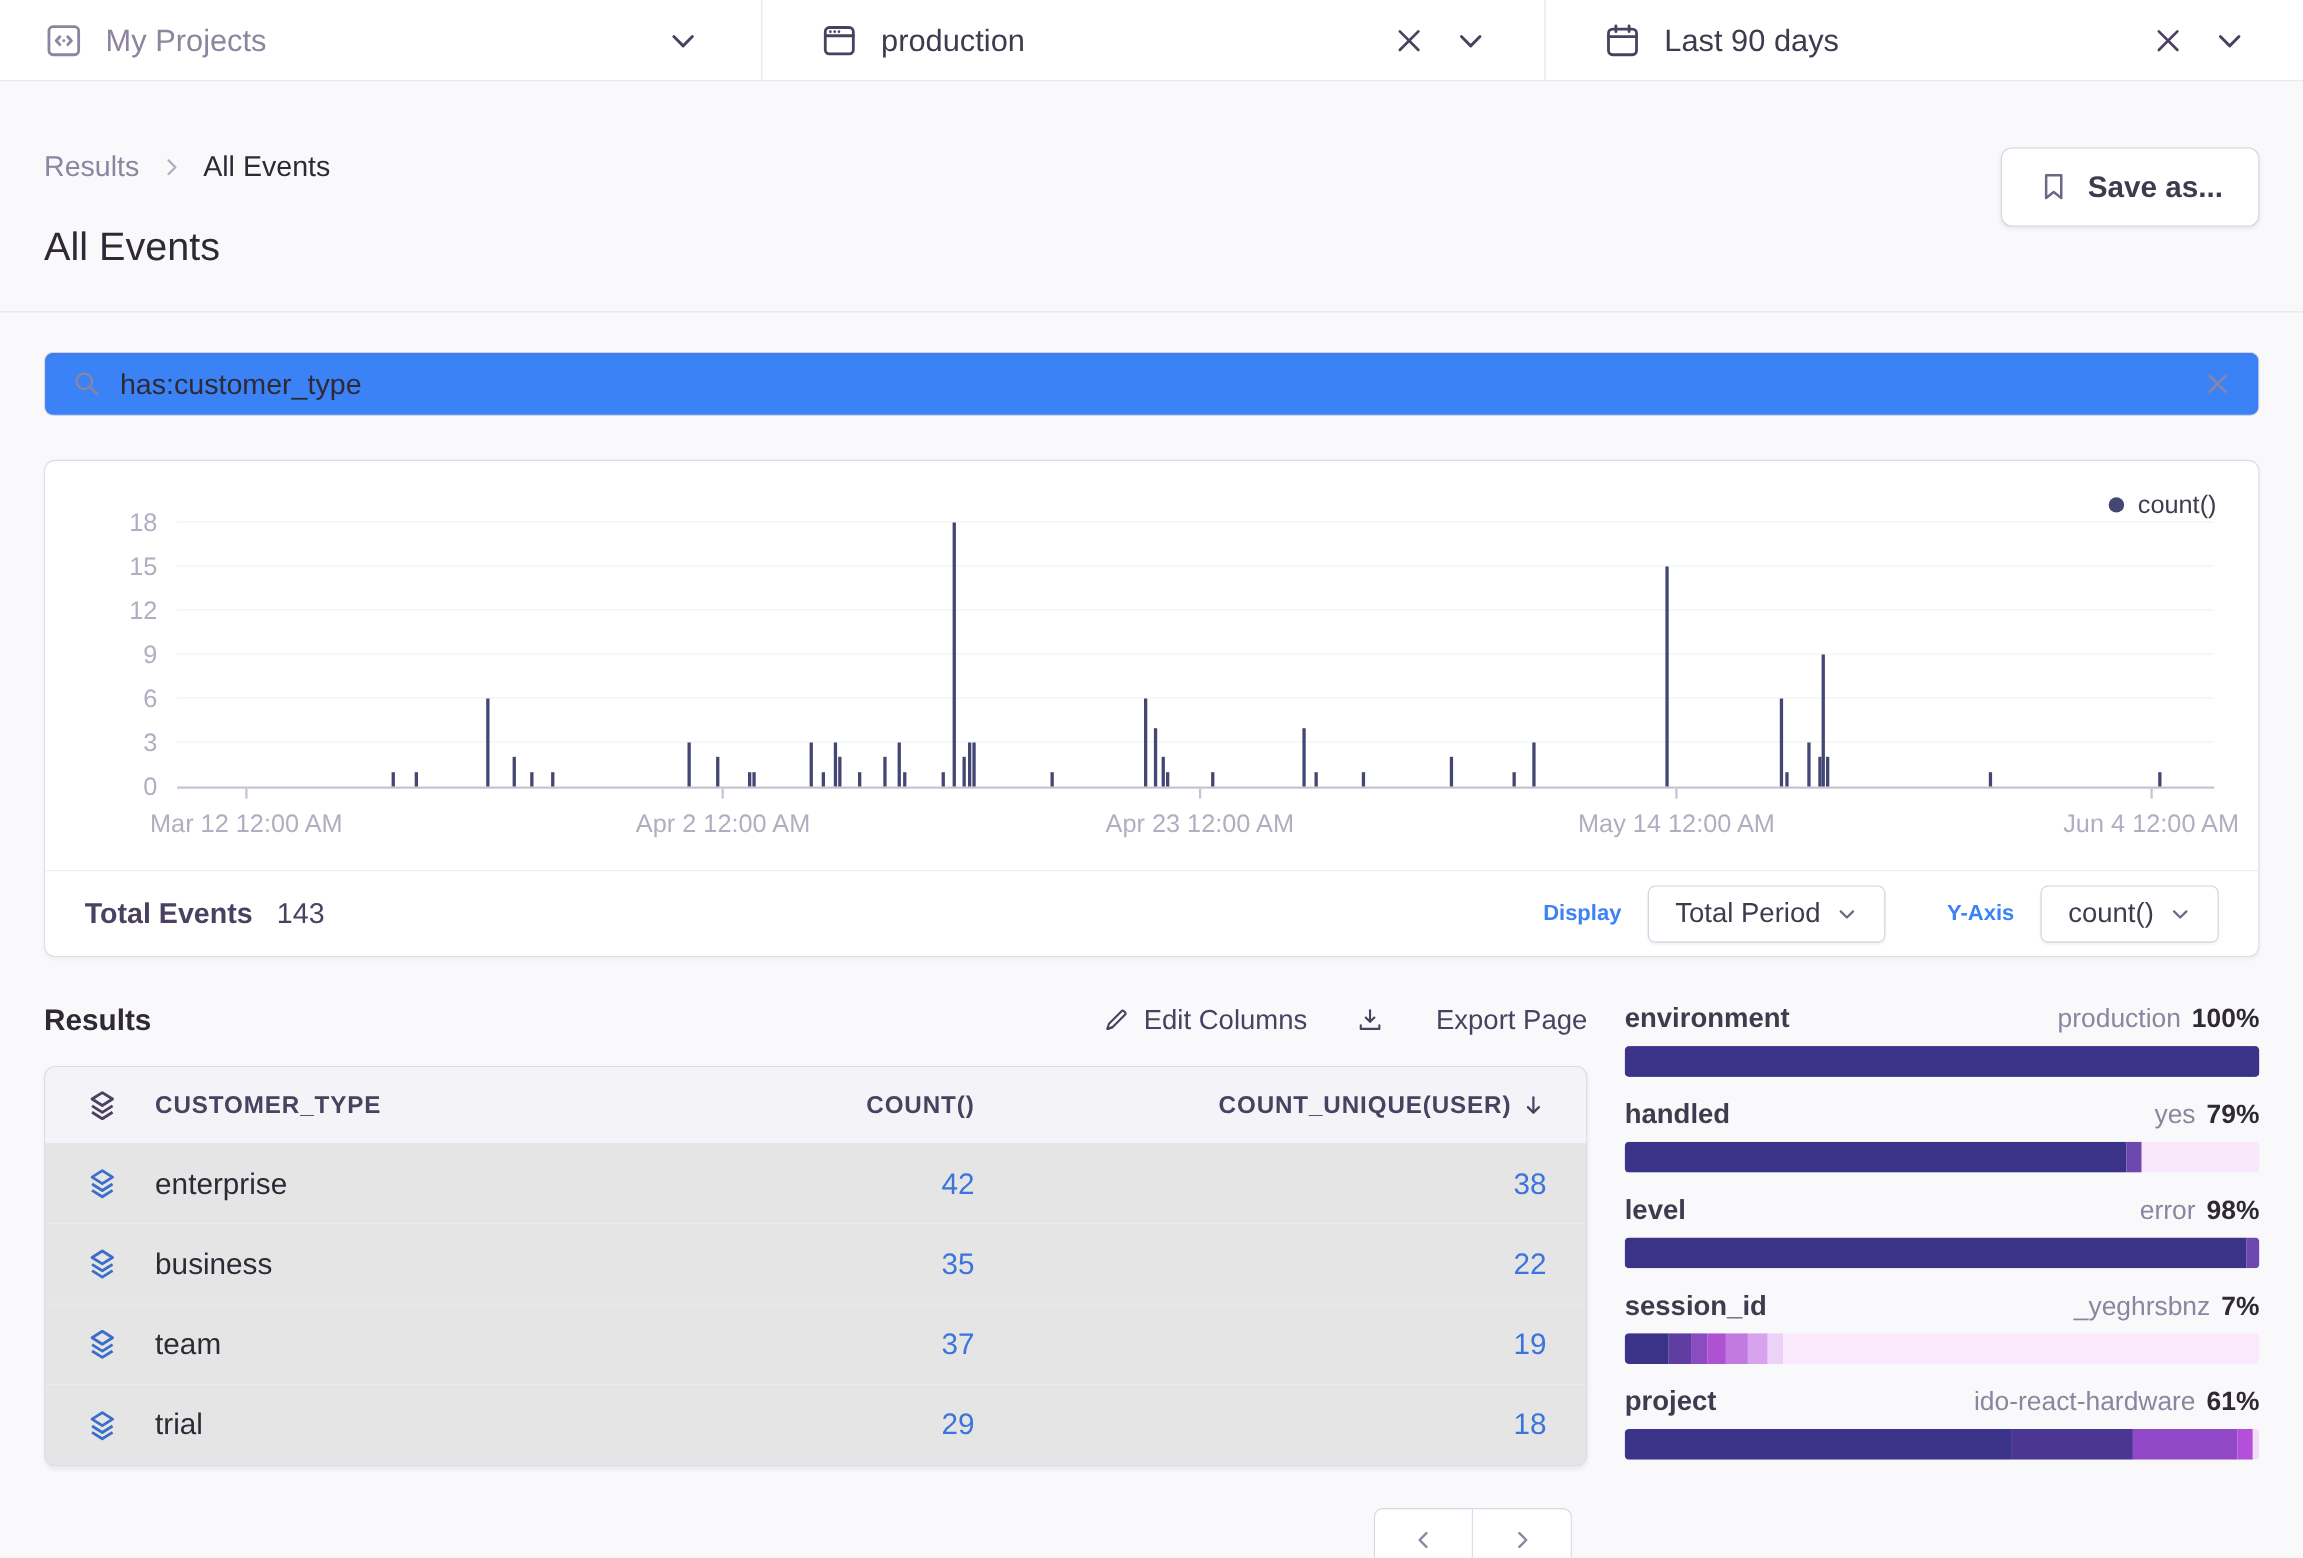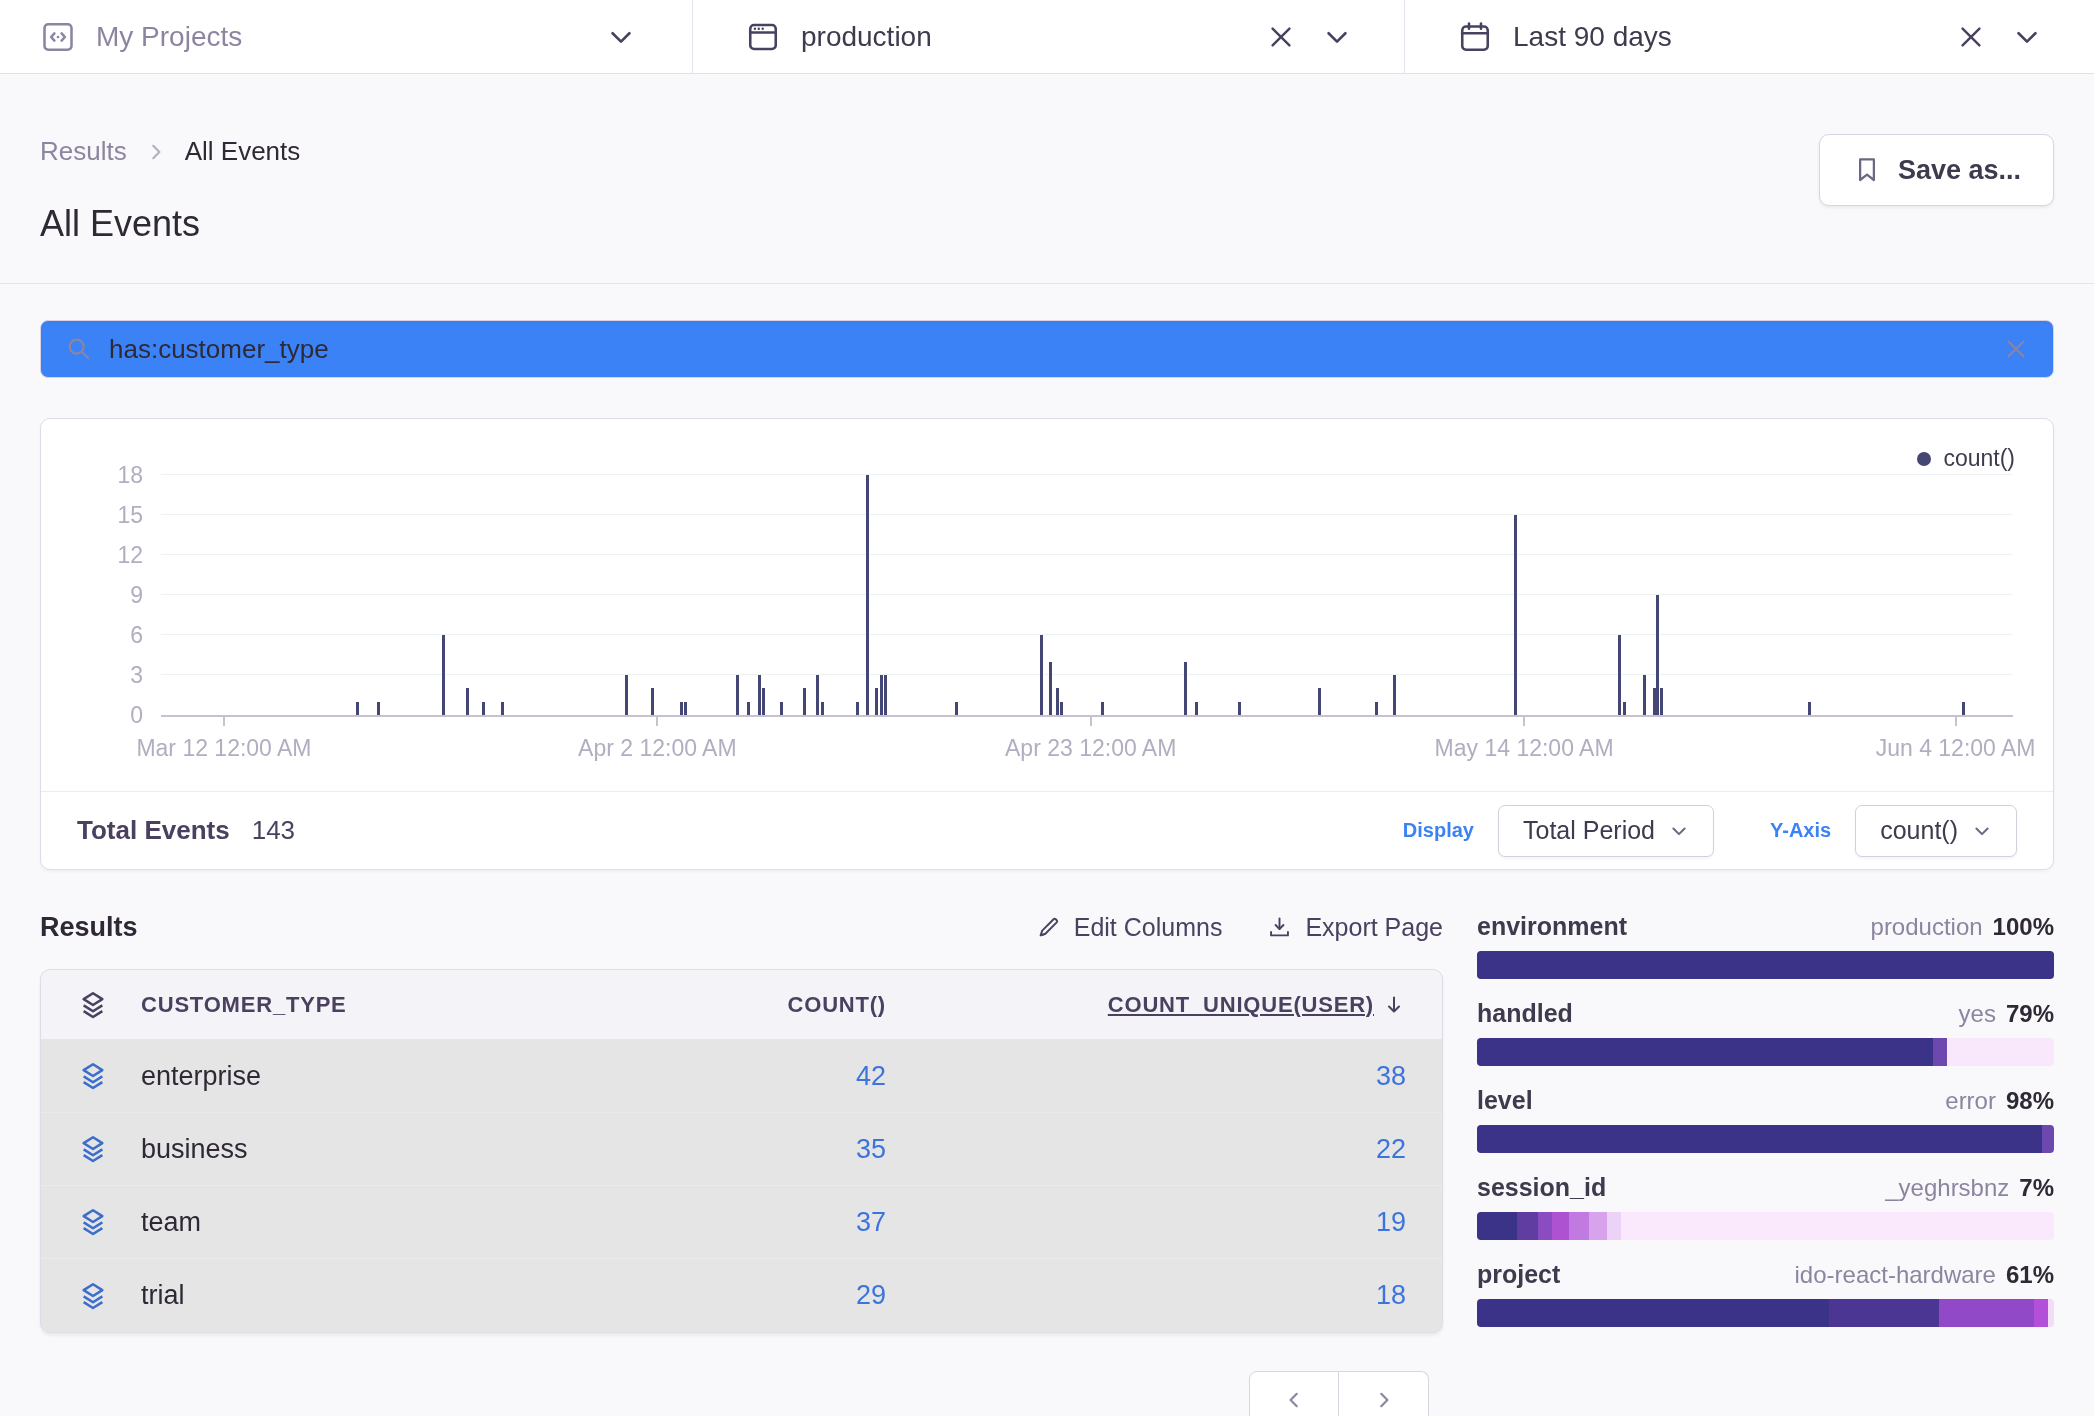--- a/index.html
+++ b/index.html
@@ -95,33 +95,33 @@
   .ctl-btn svg { width:20px; height:20px; margin-left:14px; color:#6f6684; }
   .ctl-group + .ctl-label { margin-left:56px; }
 
   
   .lower { margin-top:42px; display:flex; align-items:flex-start; }
   .results-col { width:1403px; flex:none; }
   .results-head { display:flex; align-items:center; margin-bottom:26px; }
   .results-title { font-size:27px; font-weight:700; color:#2f2936; }
   .results-actions { margin-left:auto; display:flex; align-items:center; }
   .action-link { display:flex; align-items:center; font-size:25px; color:#4a4160; cursor:pointer; }
-  .action-link + .action-link { margin-left:44px; }
+  .action-link + .action-link { margin-left:44px;gap:34px; }
   .action-link svg { width:27px; height:27px; margin-right:12px; color:#4a4160; }
 
   .table-panel {
     background:#e5e5e5; border:1px solid #e0dbe6; border-radius:10px; overflow:hidden;
     box-shadow:0 3px 3px rgba(70,60,90,0.07);
   }
   .t-row { display:grid; grid-template-columns:64px 1fr 280px 520px; align-items:center;
            padding:0 36px; }
   .t-header { background:#f4f3f7; height:70px; border-bottom:1px solid #e7e4ec; }
   .t-header .hcell { font-size:22px; font-weight:700; letter-spacing:0.8px; color:#4a4160; }
   .hcell.num, .cell.num { text-align:right; }
-  .hcell.sortable { display:flex; align-items:center; justify-content:flex-end;text-decoration:underline; }
+  .hcell.sortable { display:flex; align-items:center; justify-content:flex-end; }
   .hcell.sortable svg { width:24px; height:24px; margin-left:8px; color:#4a4160; }
   .t-body .t-row { height:73px; border-bottom:1px solid #eceaf0; }
   .t-body .t-row:last-child { border-bottom:none; }
   .stack-icon { width:32px; height:32px; color:#4a4160; }
   .t-body .stack-icon { color:#3b6ecb; }
   .cell.name { font-size:27px; color:#2f2936; }
   .cell.num a { font-size:27px; color:#3c74dd; text-decoration:none; cursor:pointer; }
 
   .pagination { margin-top:38px; display:flex; justify-content:flex-end; padding-right:14px; }
   .pg-btn {

